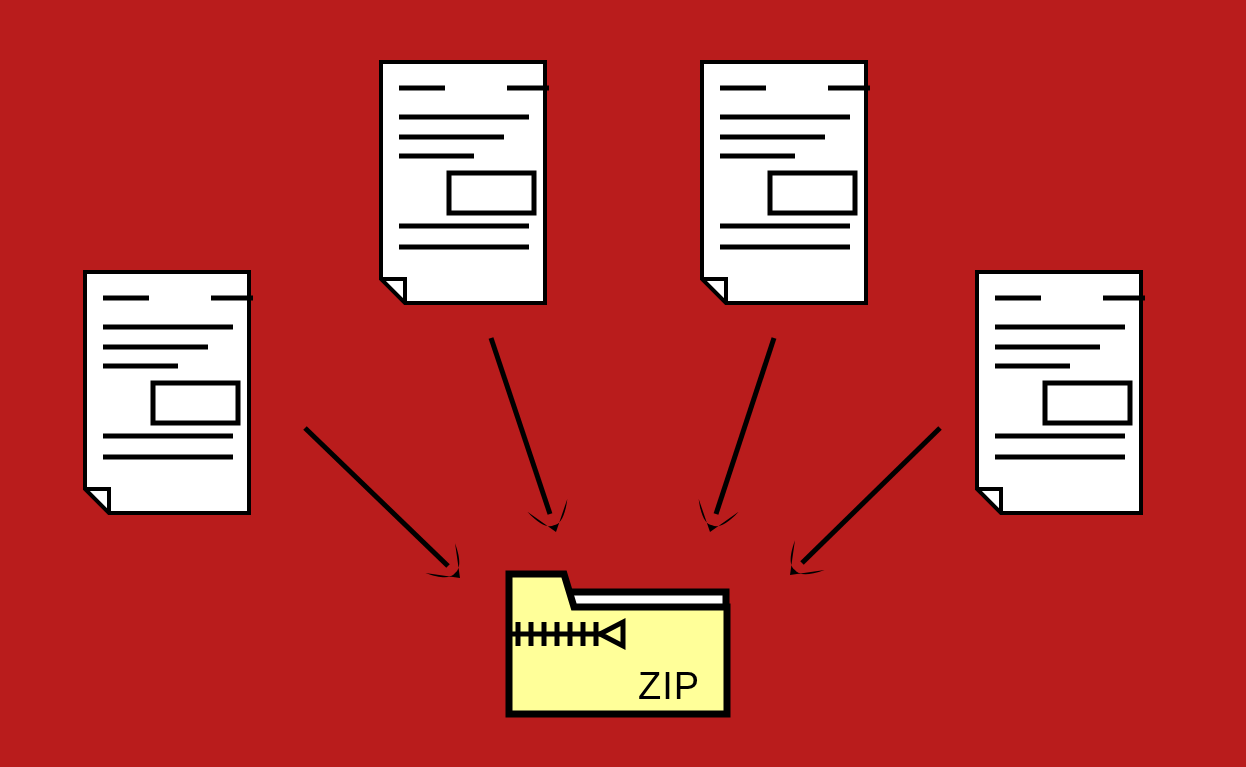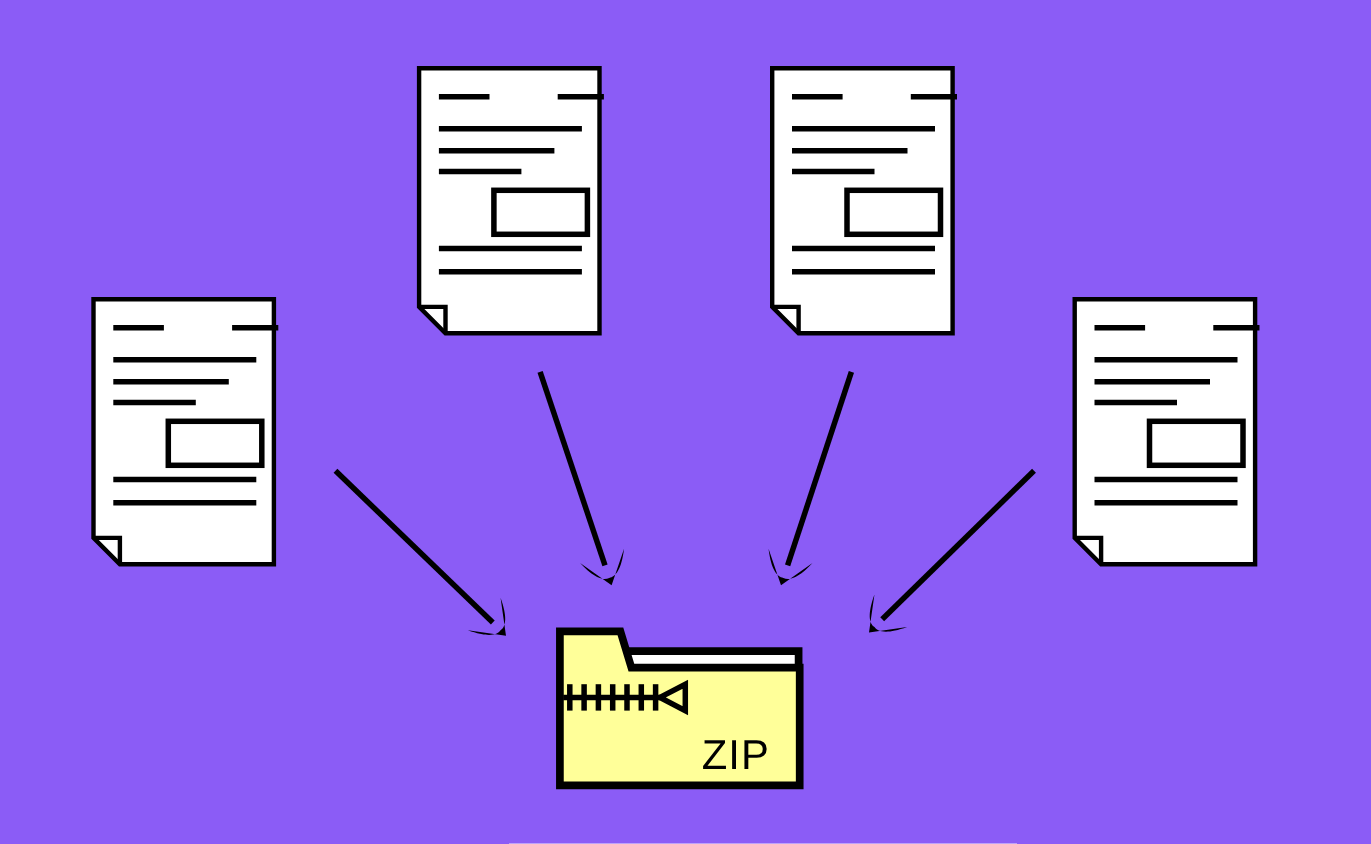--- a/index.html
+++ b/index.html
@@ -11,21 +11,21 @@
   body {
     width: 1246px;
     height: 767px;
     overflow: hidden;
     font-family: "Liberation Sans", sans-serif;
   }
   #diagram-root {
     position: relative;
     width: 1246px;
     height: 767px;
-    background: #8b5cf6;
+    background: #b91c1c;
   }
   #diagram-svg {
     display: block;
     width: 1246px;
     height: 767px;
   }
   .doc-body {
     fill: #ffffff;
     stroke: #000000;
     stroke-width: 4;

